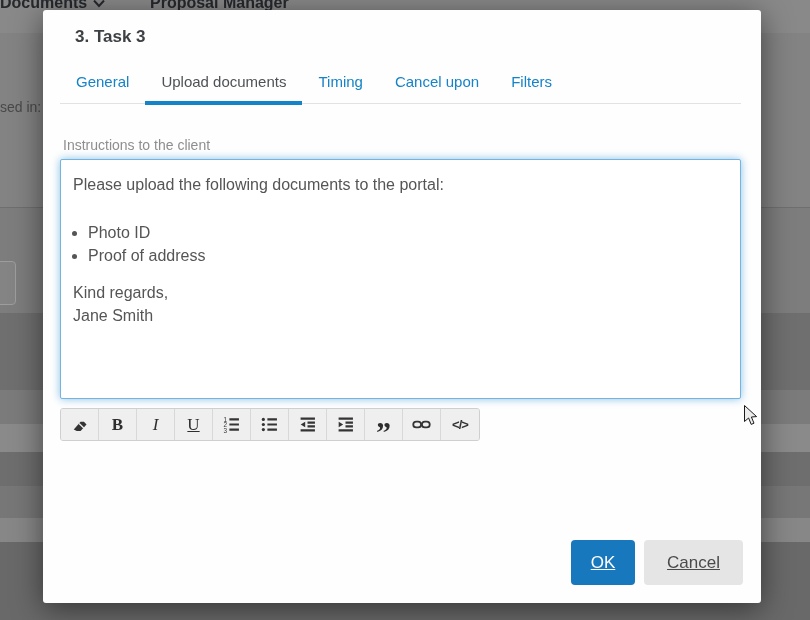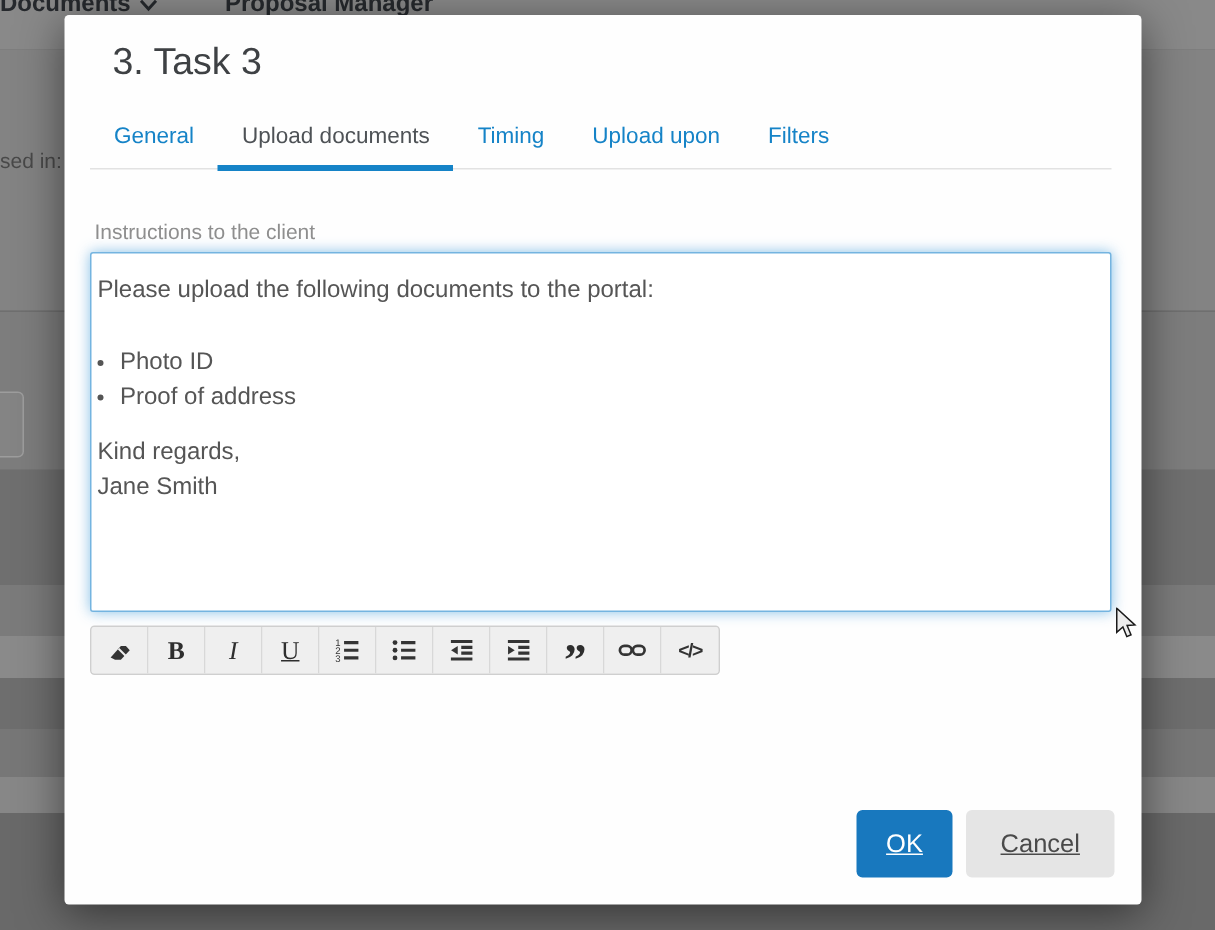--- a/index.html
+++ b/index.html
@@ -22,32 +22,32 @@
   .bg-text{position:absolute;color:#33373b;white-space:nowrap;}
   .nav-doc{left:0;top:-6px;font-size:16px;font-weight:bold;color:#26292d;display:flex;align-items:center;gap:6px;}
   .nav-pm{left:150px;top:-6px;font-size:16px;font-weight:bold;color:#26292d;}
   .used-in{left:0;top:99px;font-size:14px;color:#494949;}
   .contact{left:0;top:489px;font-size:15px;color:#3c3c3c;margin-left:48px;}
   .bg-box{position:absolute;left:-12px;top:261px;width:26px;height:42px;background:#848484;border:1px solid #9d9d9d;border-radius:4px;}
 
   
   .modal{position:absolute;left:43px;top:10px;width:718px;height:593px;background:#fefefe;
          border-radius:3px;box-shadow:0 6px 30px rgba(0,0,0,.5);}
-  .modal-title{margin:17px 20px 4px 32px;font-size:25px;color:#3e4144;}
+  .modal-title{margin:17px 20px 4px 32px;font-size:17px;color:#3e4144;font-weight:bold;}
 
   .tabs{display:flex;margin:15px 20px 0 17px;border-bottom:1px solid #e2e2e2;}
   .tab{position:relative;padding:11px 16px 13px;font-size:15px;color:var(--accent);cursor:pointer;white-space:nowrap;}
   .tab.active{color:#4e5256;}
   .tab.active::after{content:"";position:absolute;left:0;right:0;bottom:-2px;height:4px;background:var(--accent);}
 
   .editor-label{margin:33px 20px 6px 20px;font-size:14px;color:#8e8e8e;}
   .editor{box-sizing:border-box;margin:0 20px 0 17px;height:240px;background:#fff;
           border:1px solid var(--focus-border);border-radius:2px;
           box-shadow:0 0 9px rgba(108,177,226,.8);
-          padding:13px 4px;font-size:16px;line-height:23px;color:#555;overflow:hidden;}
+          padding:13px 12px;font-size:16px;line-height:23px;color:#555;overflow:hidden;}
   .editor p{margin:0;}
   .editor .p1{margin-bottom:25px;}
   .editor ul{margin:0 0 14px 0;padding-left:15px;}
   .editor li{margin:0;}
 
   .toolbar{display:inline-flex;margin:9px 20px 0 17px;background:#efefef;
            border:1px solid #cfcfcf;border-radius:3px;overflow:hidden;}
   .tb-btn{appearance:none;-webkit-appearance:none;display:flex;align-items:center;justify-content:center;
           width:38px;height:31px;background:#efefef;border:none;border-right:1px solid #d8d8d8;
           padding:0;margin:0;cursor:pointer;}
@@ -97,21 +97,21 @@
     <div class="bg-box"></div>
   </div>
 
   <div class="modal">
     <div class="modal-title">3. Task 3</div>
 
     <div class="tabs">
         <div class="tab">General</div>
         <div class="tab active">Upload documents</div>
         <div class="tab">Timing</div>
-        <div class="tab">Upload upon</div>
+        <div class="tab">Cancel upon</div>
         <div class="tab">Filters</div>
       </div>
 
     <div class="editor-label">Instructions to the client</div>
 
     <div class="editor">
       <p class="p1">Please upload the following documents to the portal:</p>
       <ul>
           <li>Photo ID</li>
           <li>Proof of address</li>

